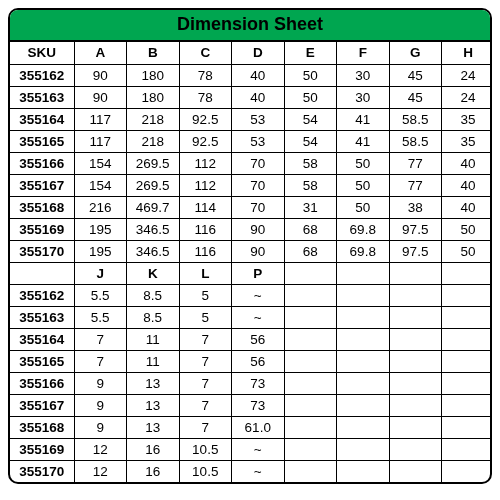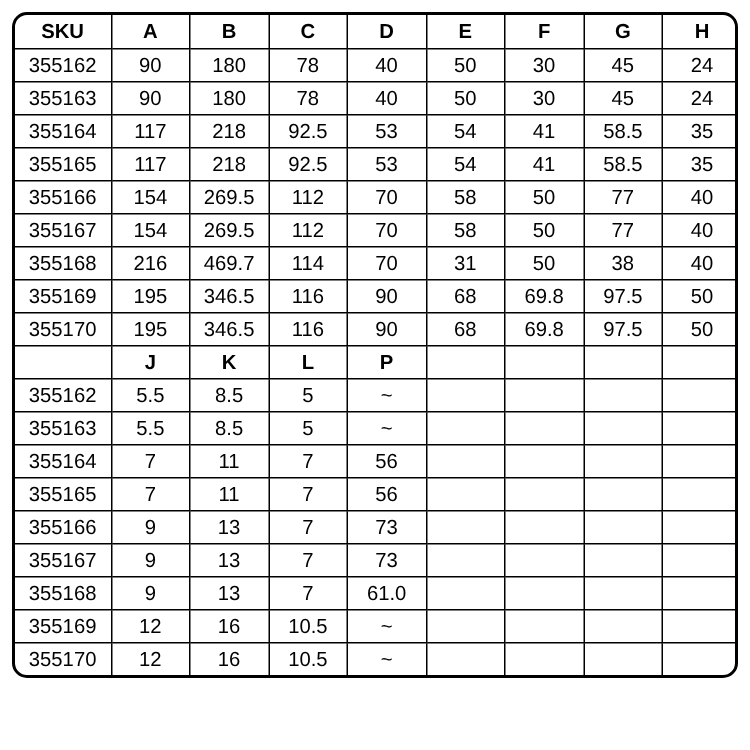--- a/index.html
+++ b/index.html
@@ -37,29 +37,30 @@
     border-bottom: 1px solid #000;
     text-align: center;
     font-size: 13.5px;
     padding: 2.5px 0;
     height: 22px;
     overflow: hidden;
     white-space: nowrap;
   }
   td:last-child, th:last-child { border-right: none; }
   tr:last-child td { border-bottom: none; }
-  .sku-col { font-weight: normal; text-align: center; width: 64px; }
+  .sku-col { font-weight: bold; text-align: center; width: 64px; }
   .hdr { font-weight: bold; }
   col.csku { width: 64px; }
   col.cval { width: 52.5px; }
 </style>
 </head>
 <body>
 
 <div class="sheet">
+  <div class="title">Dimension Sheet</div>
   <table>
     <colgroup>
       <col class="csku">
         <col class="cval">
         <col class="cval">
         <col class="cval">
         <col class="cval">
         <col class="cval">
         <col class="cval">
         <col class="cval">

